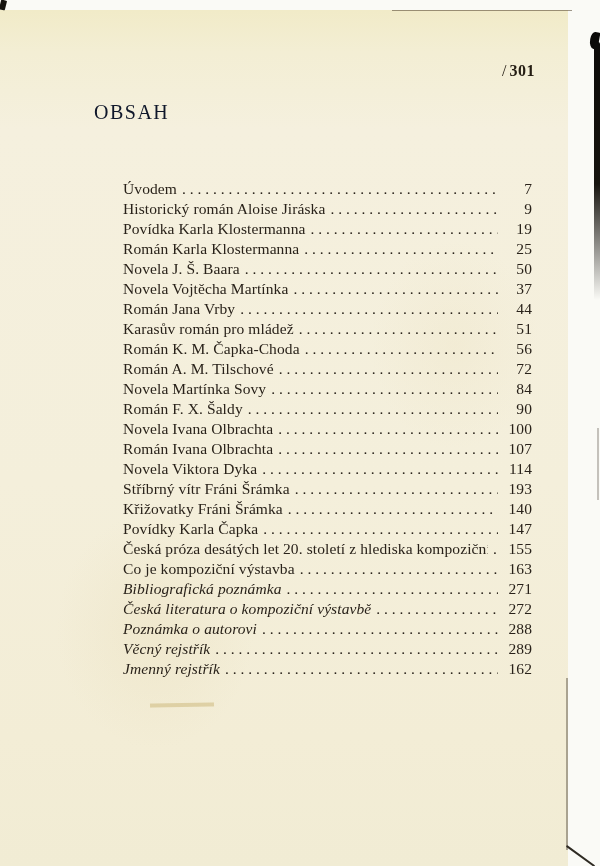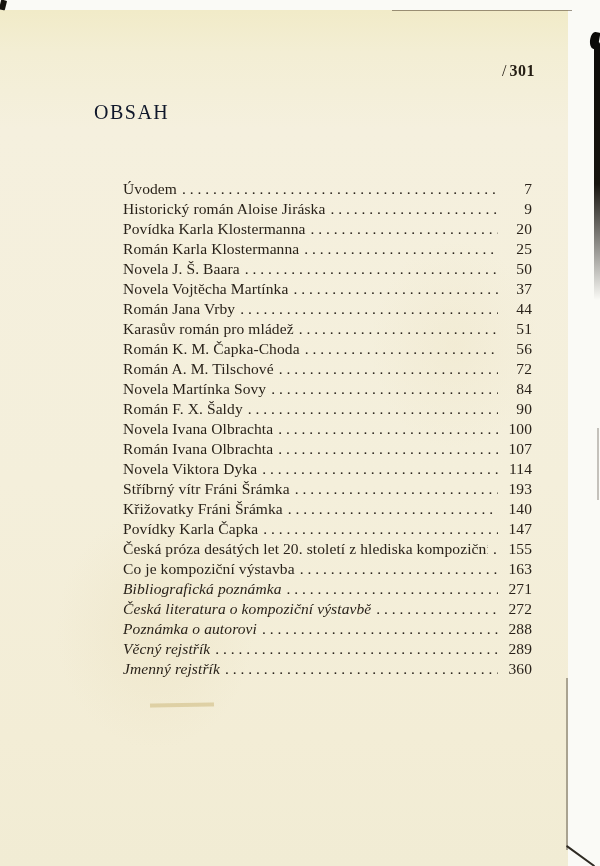--- a/index.html
+++ b/index.html
@@ -99,21 +99,21 @@
         <span class="num">7</span>
       </div>
       <div class="row">
         <span class="title">Historický román Aloise Jiráska</span>
         <span class="leader"></span>
         <span class="num">9</span>
       </div>
       <div class="row">
         <span class="title">Povídka Karla Klostermanna</span>
         <span class="leader"></span>
-        <span class="num">20</span>
+        <span class="num">19</span>
       </div>
       <div class="row">
         <span class="title">Román Karla Klostermanna</span>
         <span class="leader"></span>
         <span class="num">25</span>
       </div>
       <div class="row">
         <span class="title">Novela J. Š. Baara</span>
         <span class="leader"></span>
         <span class="num">50</span>
@@ -209,17 +209,17 @@
         <span class="num">288</span>
       </div>
       <div class="row italic">
         <span class="title">Věcný rejstřík</span>
         <span class="leader"></span>
         <span class="num">289</span>
       </div>
       <div class="row italic">
         <span class="title">Jmenný rejstřík</span>
         <span class="leader"></span>
-        <span class="num">360</span>
+        <span class="num">162</span>
       </div>
     </div>
 
 </div>
 
 </body></html>

